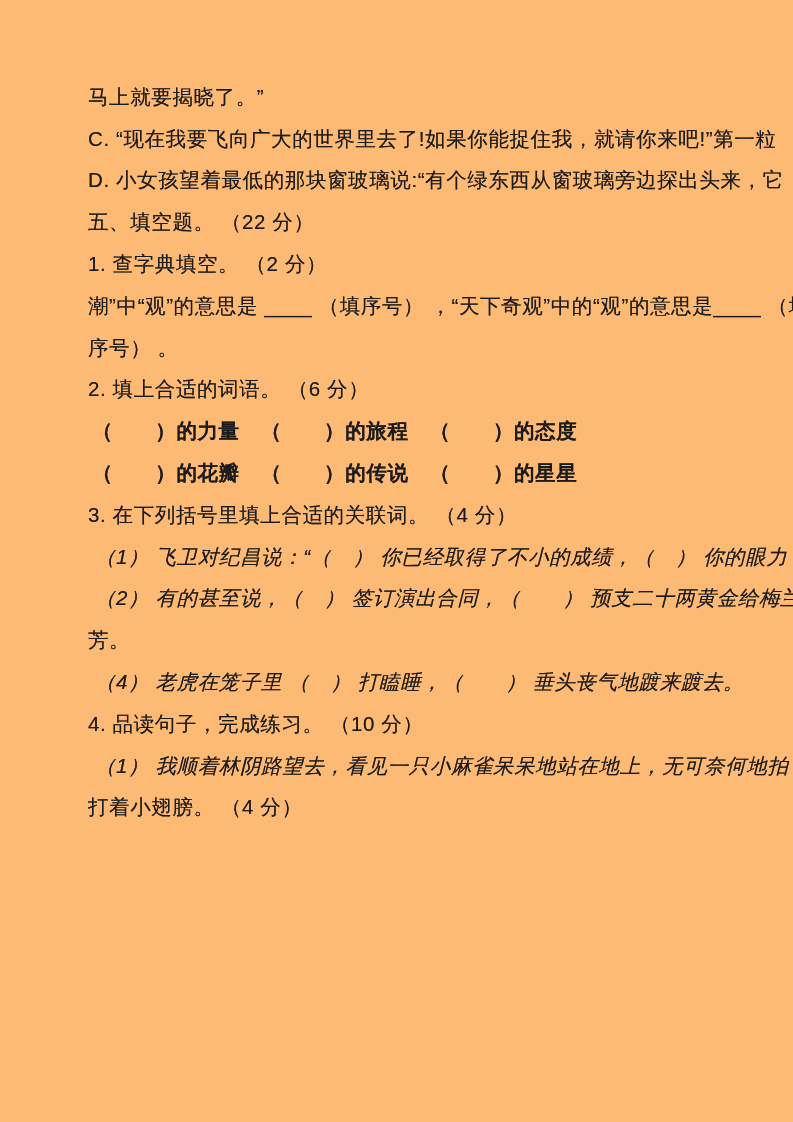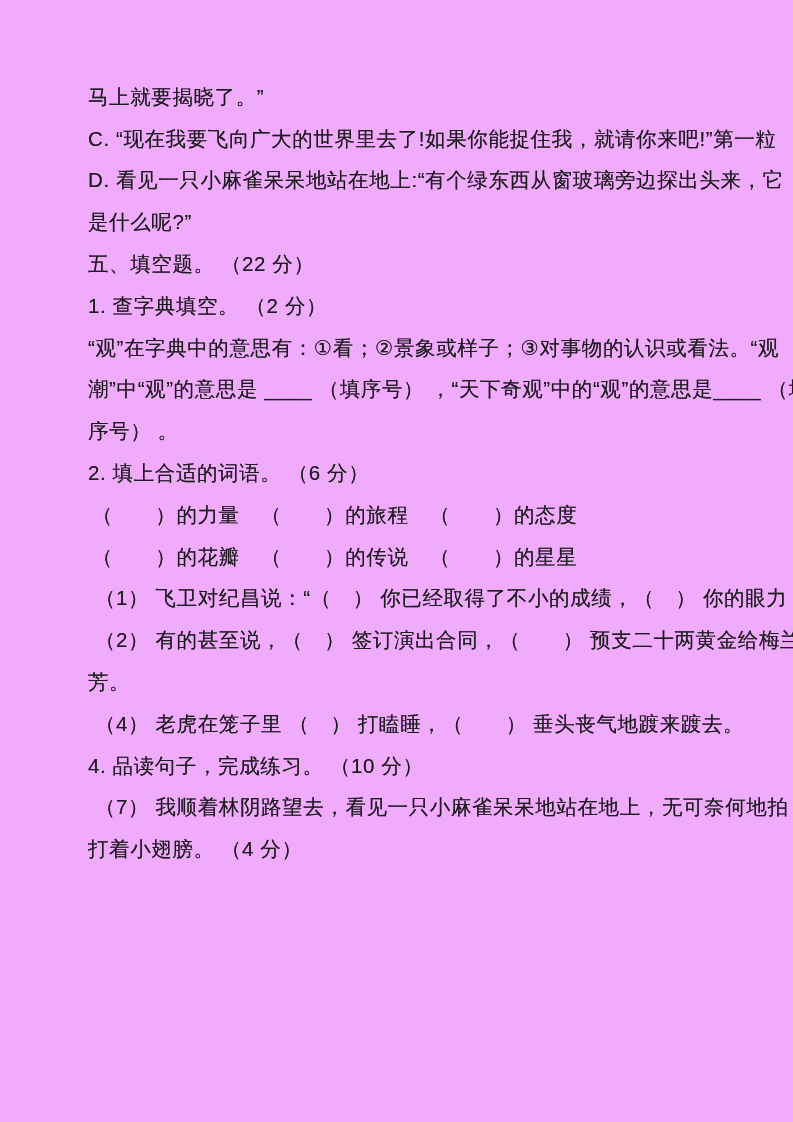--- a/index.html
+++ b/index.html
@@ -4,21 +4,21 @@
 <style>
   html, body {
     margin: 0;
     padding: 0;
     background: #e8e8e8;
   }
   .page {
     position: relative;
     width: 793px;
     height: 1122px;
-    background: #f0abfc;
+    background: #fdba74;
     overflow: hidden;
     font-family: "Liberation Sans", "DejaVu Sans", sans-serif;
     color: #1b1b1b;
   }
   .text-block {
     position: absolute;
     left: 88px;
     top: 76px;
     right: 40px;
   }
@@ -28,43 +28,44 @@
     align-items: center;
     white-space: pre;
     font-size: 20.5px;
     letter-spacing: 0.6px;
     font-weight: 400;
     
     text-shadow: 0 0 0.4px rgba(0,0,0,0.55);
   }
   .line.sub-indent {
     padding-left: 7px;
+    font-style: italic;
   }
   .line.cols-indent {
     padding-left: 4px;
+    font-weight: bold;
   }
 </style>
 </head>
 <body>
 
 <div class="page">
   <div class="text-block">
     <div class="line">马上就要揭晓了。”</div>
     <div class="line">C. “现在我要飞向广大的世界里去了!如果你能捉住我，就请你来吧!”第一粒</div>
-    <div class="line">D. 看见一只小麻雀呆呆地站在地上:“有个绿东西从窗玻璃旁边探出头来，它</div>
-    <div class="line">是什么呢?”</div>
+    <div class="line">D. 小女孩望着最低的那块窗玻璃说:“有个绿东西从窗玻璃旁边探出头来，它</div>
     <div class="line">五、填空题。 （22 分）</div>
     <div class="line">1. 查字典填空。 （2 分）</div>
-    <div class="line">“观”在字典中的意思有：①看；②景象或样子；③对事物的认识或看法。“观</div>
     <div class="line">潮”中“观”的意思是 ____ （填序号） ，“天下奇观”中的“观”的意思是____ （填</div>
     <div class="line">序号） 。</div>
     <div class="line">2. 填上合适的词语。 （6 分）</div>
     <div class="line cols-indent">（　　）的力量　（　　）的旅程　（　　）的态度</div>
     <div class="line cols-indent">（　　）的花瓣　（　　）的传说　（　　）的星星</div>
+    <div class="line">3. 在下列括号里填上合适的关联词。 （4 分）</div>
     <div class="line sub-indent">（1） 飞卫对纪昌说：“（　） 你已经取得了不小的成绩，（　） 你的眼力</div>
     <div class="line sub-indent">（2） 有的甚至说，（　） 签订演出合同，（　　） 预支二十两黄金给梅兰</div>
     <div class="line">芳。</div>
     <div class="line sub-indent">（4） 老虎在笼子里 （　） 打瞌睡，（　　） 垂头丧气地踱来踱去。</div>
     <div class="line">4. 品读句子，完成练习。 （10 分）</div>
-    <div class="line sub-indent">（7） 我顺着林阴路望去，看见一只小麻雀呆呆地站在地上，无可奈何地拍</div>
+    <div class="line sub-indent">（1） 我顺着林阴路望去，看见一只小麻雀呆呆地站在地上，无可奈何地拍</div>
     <div class="line">打着小翅膀。 （4 分）</div>
   </div>
 </div>
 
 </body></html>

